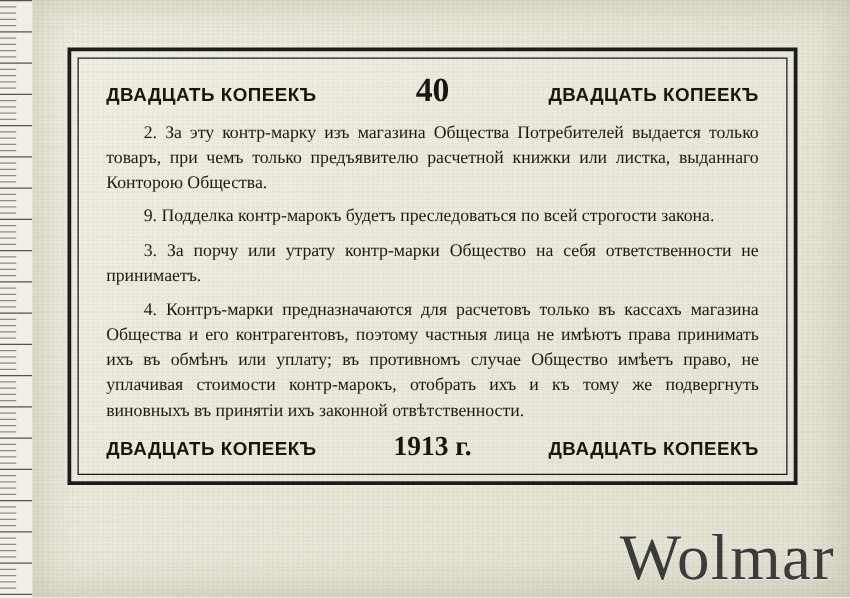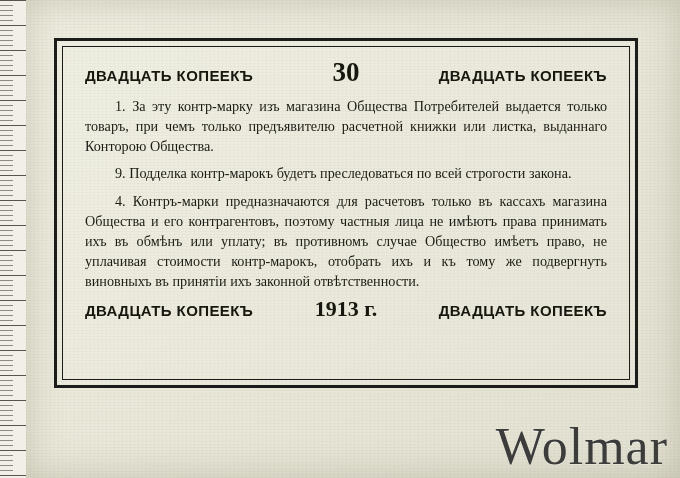--- a/index.html
+++ b/index.html
@@ -249,27 +249,28 @@
       <div class="tick" style="top: 475px; width: 26px; opacity: 0.85;"></div>
     </div>
 
   <div id="paper">
 
     <div id="ticket">
       <div id="ticket-inner">
 
         <div class="hdr-row">
           <span class="hdr-side">ДВАДЦАТЬ КОПЕЕКЪ</span>
-          <span class="hdr-mid">30</span>
+          <span class="hdr-mid">40</span>
           <span class="hdr-side">ДВАДЦАТЬ КОПЕЕКЪ</span>
         </div>
 
         <div id="body-text">
-          <p>1. За эту контр-марку изъ магазина Общества Потребителей выдается только товаръ, при чемъ только предъявителю расчетной книжки или листка, выданнаго Конторою Общества.</p>
+          <p>2. За эту контр-марку изъ магазина Общества Потребителей выдается только товаръ, при чемъ только предъявителю расчетной книжки или листка, выданнаго Конторою Общества.</p>
           <p>9. Подделка контр-марокъ будетъ преследоваться по всей строгости закона.</p>
+          <p>3. За порчу или утрату контр-марки Общество на себя ответственности не принимаетъ.</p>
           <p>4. Контръ-марки предназначаются для расчетовъ только въ кассахъ магазина Общества и его контрагентовъ, поэтому частныя лица не имѣютъ права принимать ихъ въ обмѣнъ или уплату; въ противномъ случае Общество имѣетъ право, не уплачивая стоимости контр-марокъ, отобрать ихъ и къ тому же подвергнуть виновныхъ въ принятіи ихъ законной отвѣтственности.</p>
         </div>
 
 
         <div class="foot-row">
           <span class="hdr-side">ДВАДЦАТЬ КОПЕЕКЪ</span>
           <span class="hdr-mid-year">1913 г.</span>
           <span class="hdr-side">ДВАДЦАТЬ КОПЕЕКЪ</span>
         </div>
 

